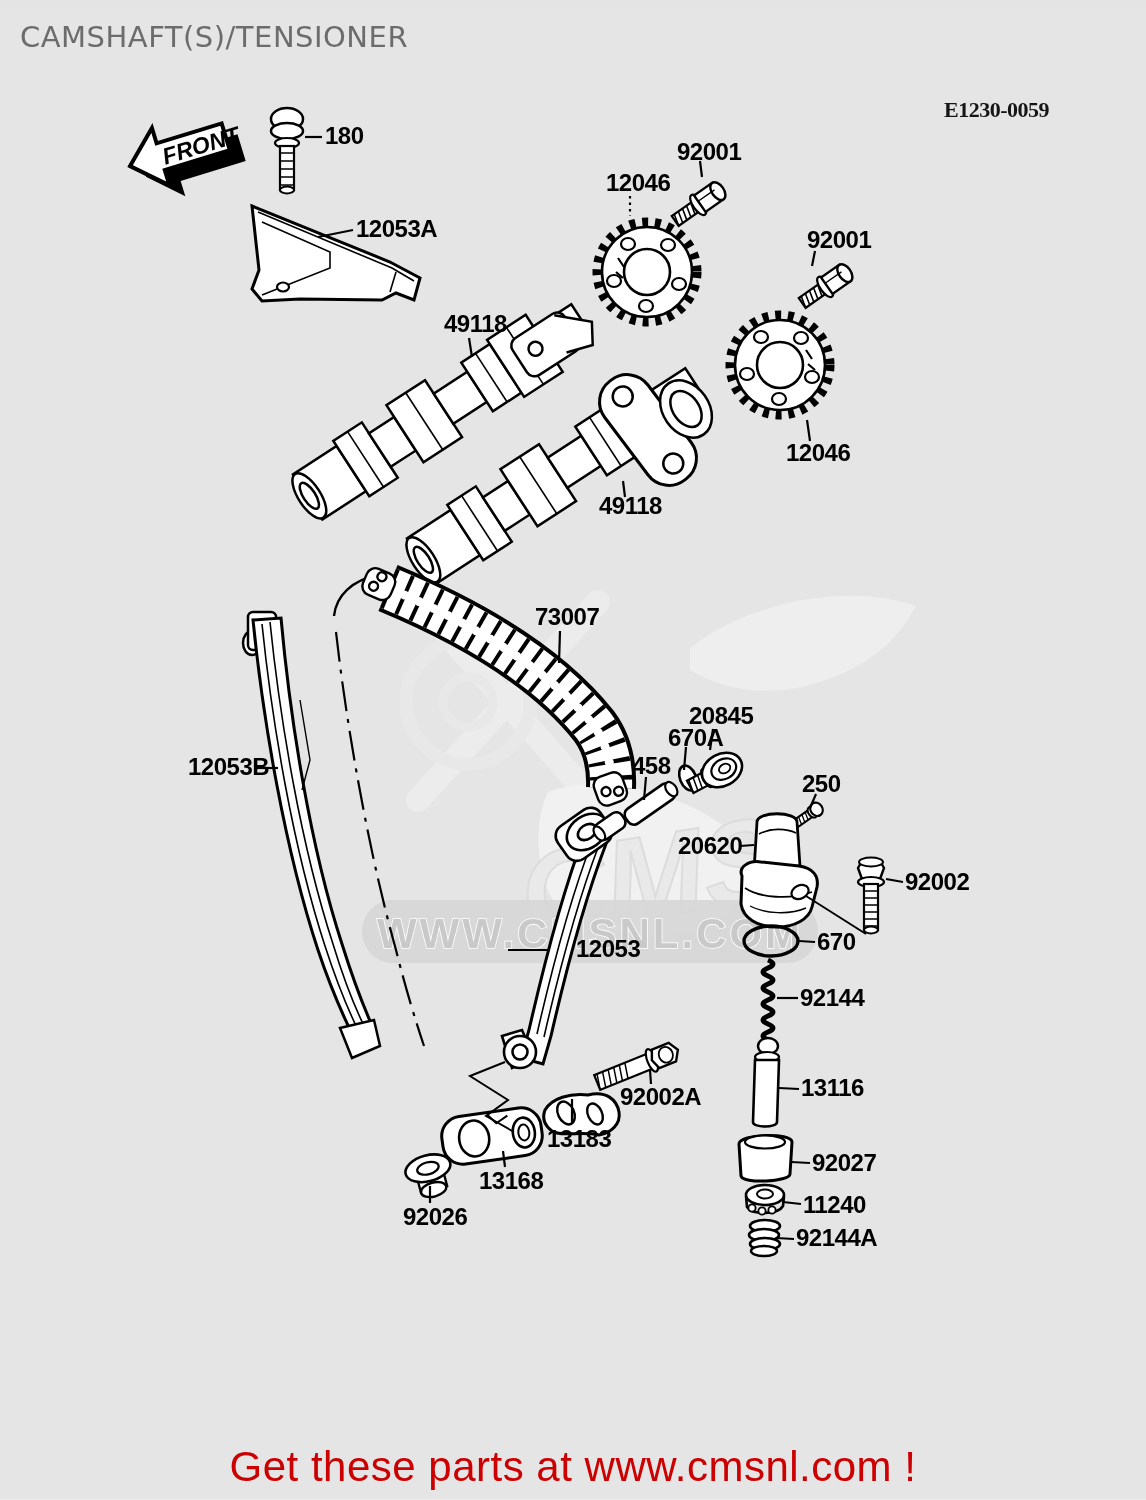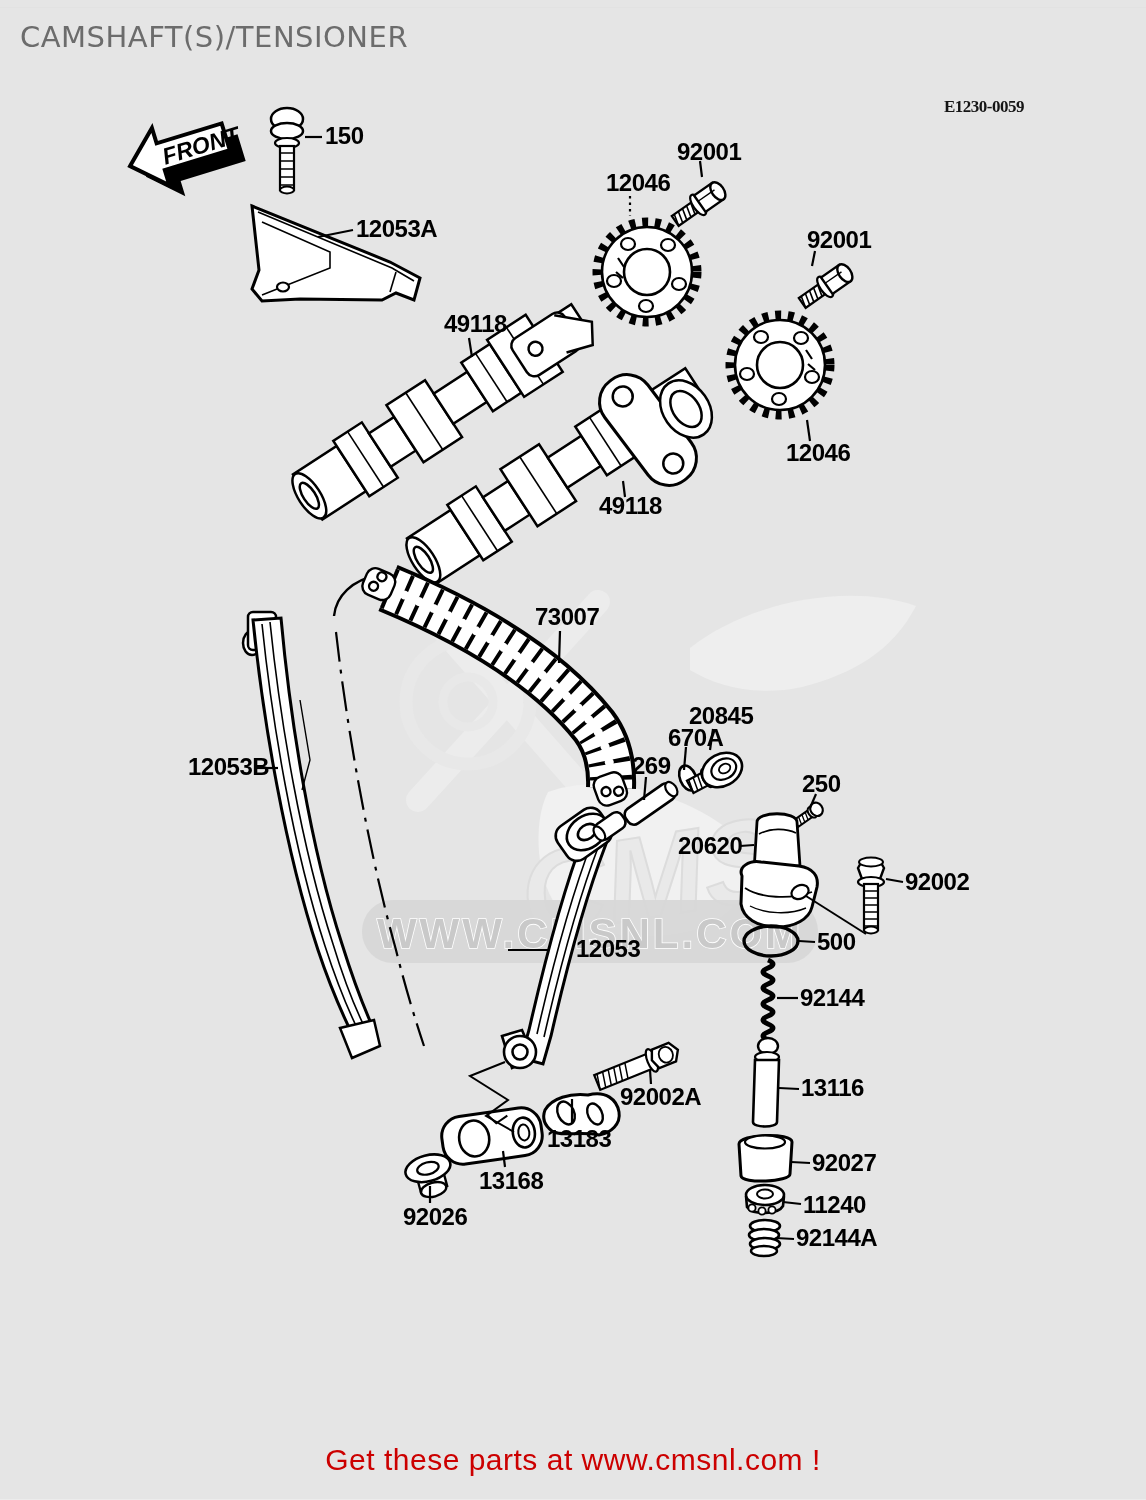--- a/index.html
+++ b/index.html
@@ -2,27 +2,27 @@
 <html><head>
 <meta charset="utf-8">
 <style>
   html,body{margin:0;padding:0;background:#ffffff;}
   .page{position:relative;width:1146px;height:1500px;background:#e5e5e5;overflow:hidden;
         font-family:"Liberation Sans",sans-serif;}
   .frame{position:absolute;left:0;top:7px;width:1146px;height:1491px;
          border-top:1px solid #e2e2e2;border-bottom:1px solid #ececec;pointer-events:none;}
   .title{position:absolute;left:20px;top:20px;font-size:29px;letter-spacing:.5px;
          color:#6c6c6c;font-family:"DejaVu Sans","Liberation Sans",sans-serif;}
-  .diagram-code{position:absolute;left:944px;top:97px;font-size:17px;font-weight:bold;
+  .diagram-code{position:absolute;left:944px;top:97px;font-size:22px;font-weight:bold;
          color:#151515;font-family:"Liberation Serif",serif;letter-spacing:-.5px;}
   svg.canvas{position:absolute;left:0;top:0;}
   .part-label{position:absolute;font-size:24px;font-weight:bold;color:#000;
          letter-spacing:-.5px;white-space:nowrap;line-height:1;}
   .footer{position:absolute;left:0;top:1443px;width:1146px;text-align:center;
-         font-size:30px;color:#cc0000;letter-spacing:.5px;}
+         font-size:42px;color:#cc0000;letter-spacing:.5px;}
   .wm-band-text{font-size:42px;font-weight:bold;letter-spacing:3px;
          fill:#c9c9c9;stroke:#ffffff;stroke-width:1.6px;}
   .wm-big{font-size:118px;font-weight:bold;font-style:italic;fill:#e9e9e9;stroke:#dcdcdc;stroke-width:2px;}
   .front-text{font-size:23px;font-weight:bold;font-style:italic;fill:#000;}
 </style>
 </head>
 <body>
 
 <div class="page">
   <div class="frame"></div>
@@ -343,36 +343,36 @@
 
     <g>
       <g transform="translate(176,152) rotate(-17)">
         <polygon points="-42,6 -10,-24 -10,-8 58,-8 58,20 -10,20 -10,36" fill="#000" transform="translate(6,9)"></polygon>
         <polygon points="-48,0 -16,-30 -16,-14 52,-14 52,14 -16,14 -16,30" fill="#fff" stroke="#000" stroke-width="4"></polygon>
         <text class="front-text" x="-14" y="9">FRONT</text>
       </g>
     </g>
   </svg>
 
-  <div class="part-label" style="left:325px;top:124px">150</div>
+  <div class="part-label" style="left:325px;top:124px">180</div>
   <div class="part-label" style="left:356px;top:217px">12053A</div>
   <div class="part-label" style="left:677px;top:140px">92001</div>
   <div class="part-label" style="left:606px;top:171px">12046</div>
   <div class="part-label" style="left:807px;top:228px">92001</div>
   <div class="part-label" style="left:786px;top:441px">12046</div>
   <div class="part-label" style="left:444px;top:312px">49118</div>
   <div class="part-label" style="left:599px;top:494px">49118</div>
   <div class="part-label" style="left:535px;top:605px">73007</div>
   <div class="part-label" style="left:689px;top:704px">20845</div>
   <div class="part-label" style="left:668px;top:726px">670A</div>
-  <div class="part-label" style="left:632px;top:754px">269</div>
+  <div class="part-label" style="left:632px;top:754px">458</div>
   <div class="part-label" style="left:802px;top:772px">250</div>
   <div class="part-label" style="left:678px;top:834px">20620</div>
   <div class="part-label" style="left:905px;top:870px">92002</div>
-  <div class="part-label" style="left:817px;top:930px">500</div>
+  <div class="part-label" style="left:817px;top:930px">670</div>
   <div class="part-label" style="left:800px;top:986px">92144</div>
   <div class="part-label" style="left:188px;top:755px">12053B</div>
   <div class="part-label" style="left:576px;top:937px">12053</div>
   <div class="part-label" style="left:801px;top:1076px">13116</div>
   <div class="part-label" style="left:620px;top:1085px">92002A</div>
   <div class="part-label" style="left:547px;top:1127px">13183</div>
   <div class="part-label" style="left:812px;top:1151px">92027</div>
   <div class="part-label" style="left:479px;top:1169px">13168</div>
   <div class="part-label" style="left:803px;top:1193px">11240</div>
   <div class="part-label" style="left:403px;top:1205px">92026</div>

